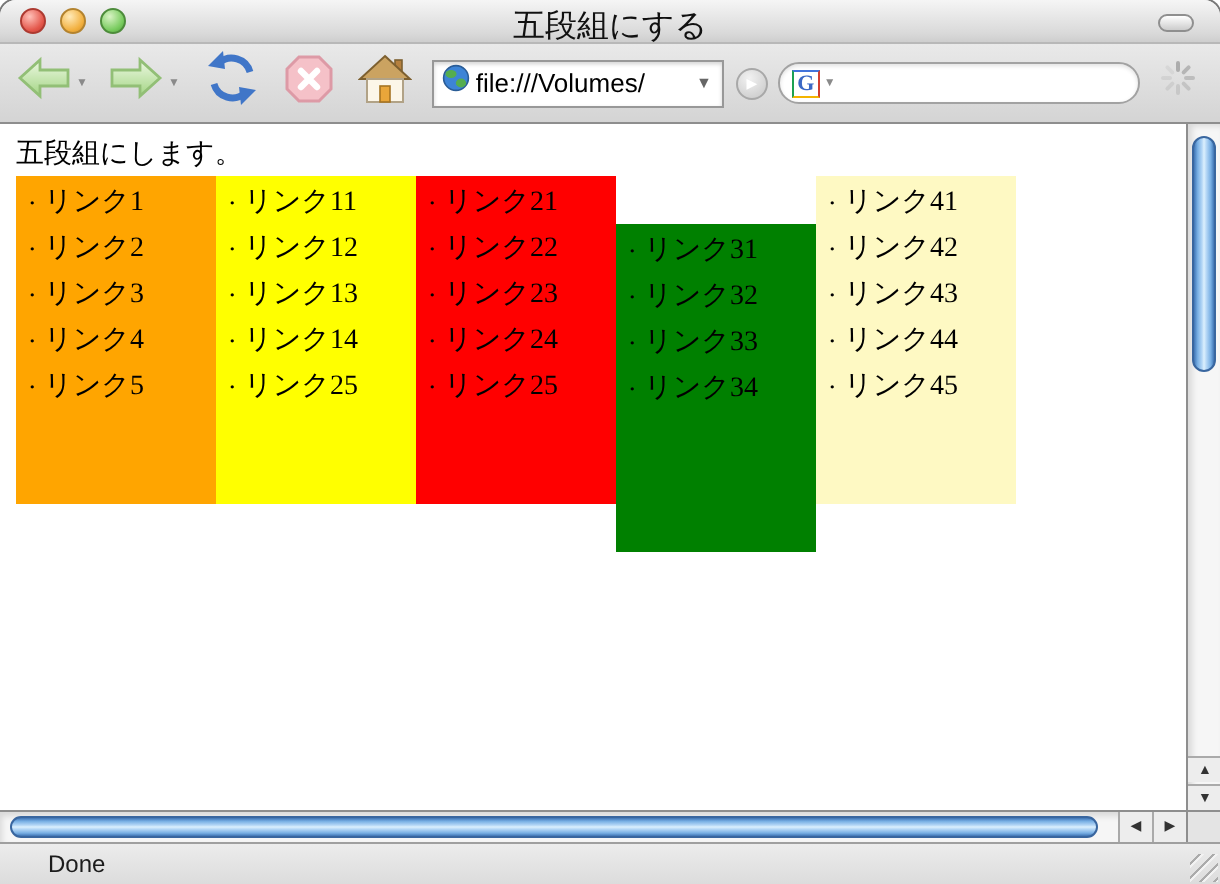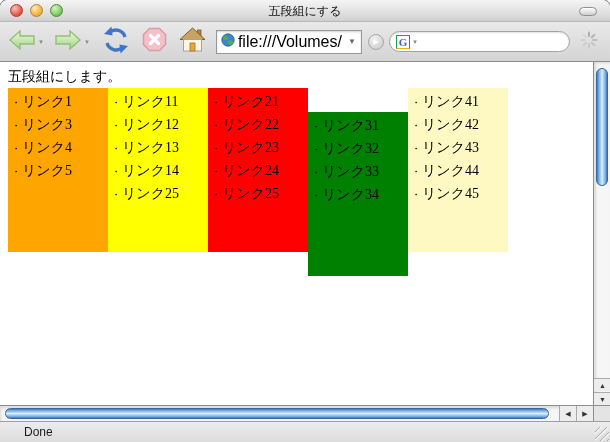--- a/index.html
+++ b/index.html
@@ -13,39 +13,39 @@
   
   .titlebar { position:absolute; left:0; top:0; width:610px; height:22px;
               background:linear-gradient(#f5f5f5,#d9d9d9 80%,#cecece);
               border-bottom:1px solid #b8b8b8; }
   .lights { position:absolute; left:10px; top:4px; display:flex; gap:7px; }
   .light { width:13px; height:13px; border-radius:50%; display:inline-block; }
   .light.red    { background:radial-gradient(circle at 35% 30%, #ffc0b8, #e4574b 65%, #c23a30); border:1px solid #ad3a31; }
   .light.yellow { background:radial-gradient(circle at 35% 30%, #ffeab8, #f2b03f 65%, #d18d23); border:1px solid #b3832f; }
   .light.green  { background:radial-gradient(circle at 35% 30%, #d8f3c4, #78cb5e 65%, #4d9e39); border:1px solid #4d8c3b; }
   .title { position:absolute; left:0; right:0; top:3px; text-align:center;
-           font-size:12px; color:#111; font-weight:500;
+           font-size:16px; color:#111; font-weight:500;
            font-family:"Liberation Sans","DejaVu Sans",sans-serif; }
   .pill { position:absolute; right:13px; top:7px; width:18px; height:9px;
           border-radius:5px; border:1px solid #8f8f8f;
           background:linear-gradient(#ffffff,#cccccc); }
 
   
   .toolbar { position:absolute; left:0; top:22px; width:610px; height:40px;
              background:linear-gradient(#e9e9e9,#d4d4d4);
              border-bottom:1px solid #8e8e8e;
              display:flex; align-items:center; padding-left:8px; }
   .tb-btn { display:flex; align-items:center; cursor:default; }
   .caret { font-size:6px; color:#8a8a8a; margin-left:2px; }
   .ml10 { margin-left:10px; } .ml12 { margin-left:12px; }
 
   .urlfield { margin-left:10px; width:146px; height:24px; background:#fff;
               border:1px solid #989898; display:flex; align-items:center;
               padding:0 4px; box-shadow:inset 0 1px 2px rgba(0,0,0,.18); }
-  .urlfield input { border:0; outline:0; flex:1; min-width:0; font-size:16px; color:#000;
+  .urlfield input { border:0; outline:0; flex:1; min-width:0; font-size:13px; color:#000;
                     font-family:"Liberation Sans","DejaVu Sans",sans-serif; background:transparent; padding:0 0 0 3px; }
   .url-caret { font-size:8px; color:#666; padding:0 1px; }
 
   .gobtn { margin-left:6px; width:16px; height:16px; border-radius:50%;
            background:radial-gradient(circle at 40% 30%, #f2f2f2, #c6c6c6);
            border:1px solid #a8a8a8; display:flex; align-items:center; justify-content:center;
            color:#fff; font-size:7px; }
 
   .searchfield { margin-left:5px; width:181px; height:21px; border-radius:11px;
                  border:1px solid #a2a2a2; background:#fff; display:flex; align-items:center;
@@ -219,20 +219,21 @@
       </svg>
     </div>
   </div>
 
   <div class="content">
     <p class="intro">五段組にします。</p>
     <div class="cols">
         <div class="col" style="background: rgb(255, 165, 0);">
           <ul>
             <li><span class="bullet">・</span><span>リンク1</span></li>
+            <li><span class="bullet">・</span><span>リンク2</span></li>
             <li><span class="bullet">・</span><span>リンク3</span></li>
             <li><span class="bullet">・</span><span>リンク4</span></li>
             <li><span class="bullet">・</span><span>リンク5</span></li>
           </ul>
         </div>
         <div class="col" style="background: rgb(255, 255, 0);">
           <ul>
             <li><span class="bullet">・</span><span>リンク11</span></li>
             <li><span class="bullet">・</span><span>リンク12</span></li>
             <li><span class="bullet">・</span><span>リンク13</span></li>

